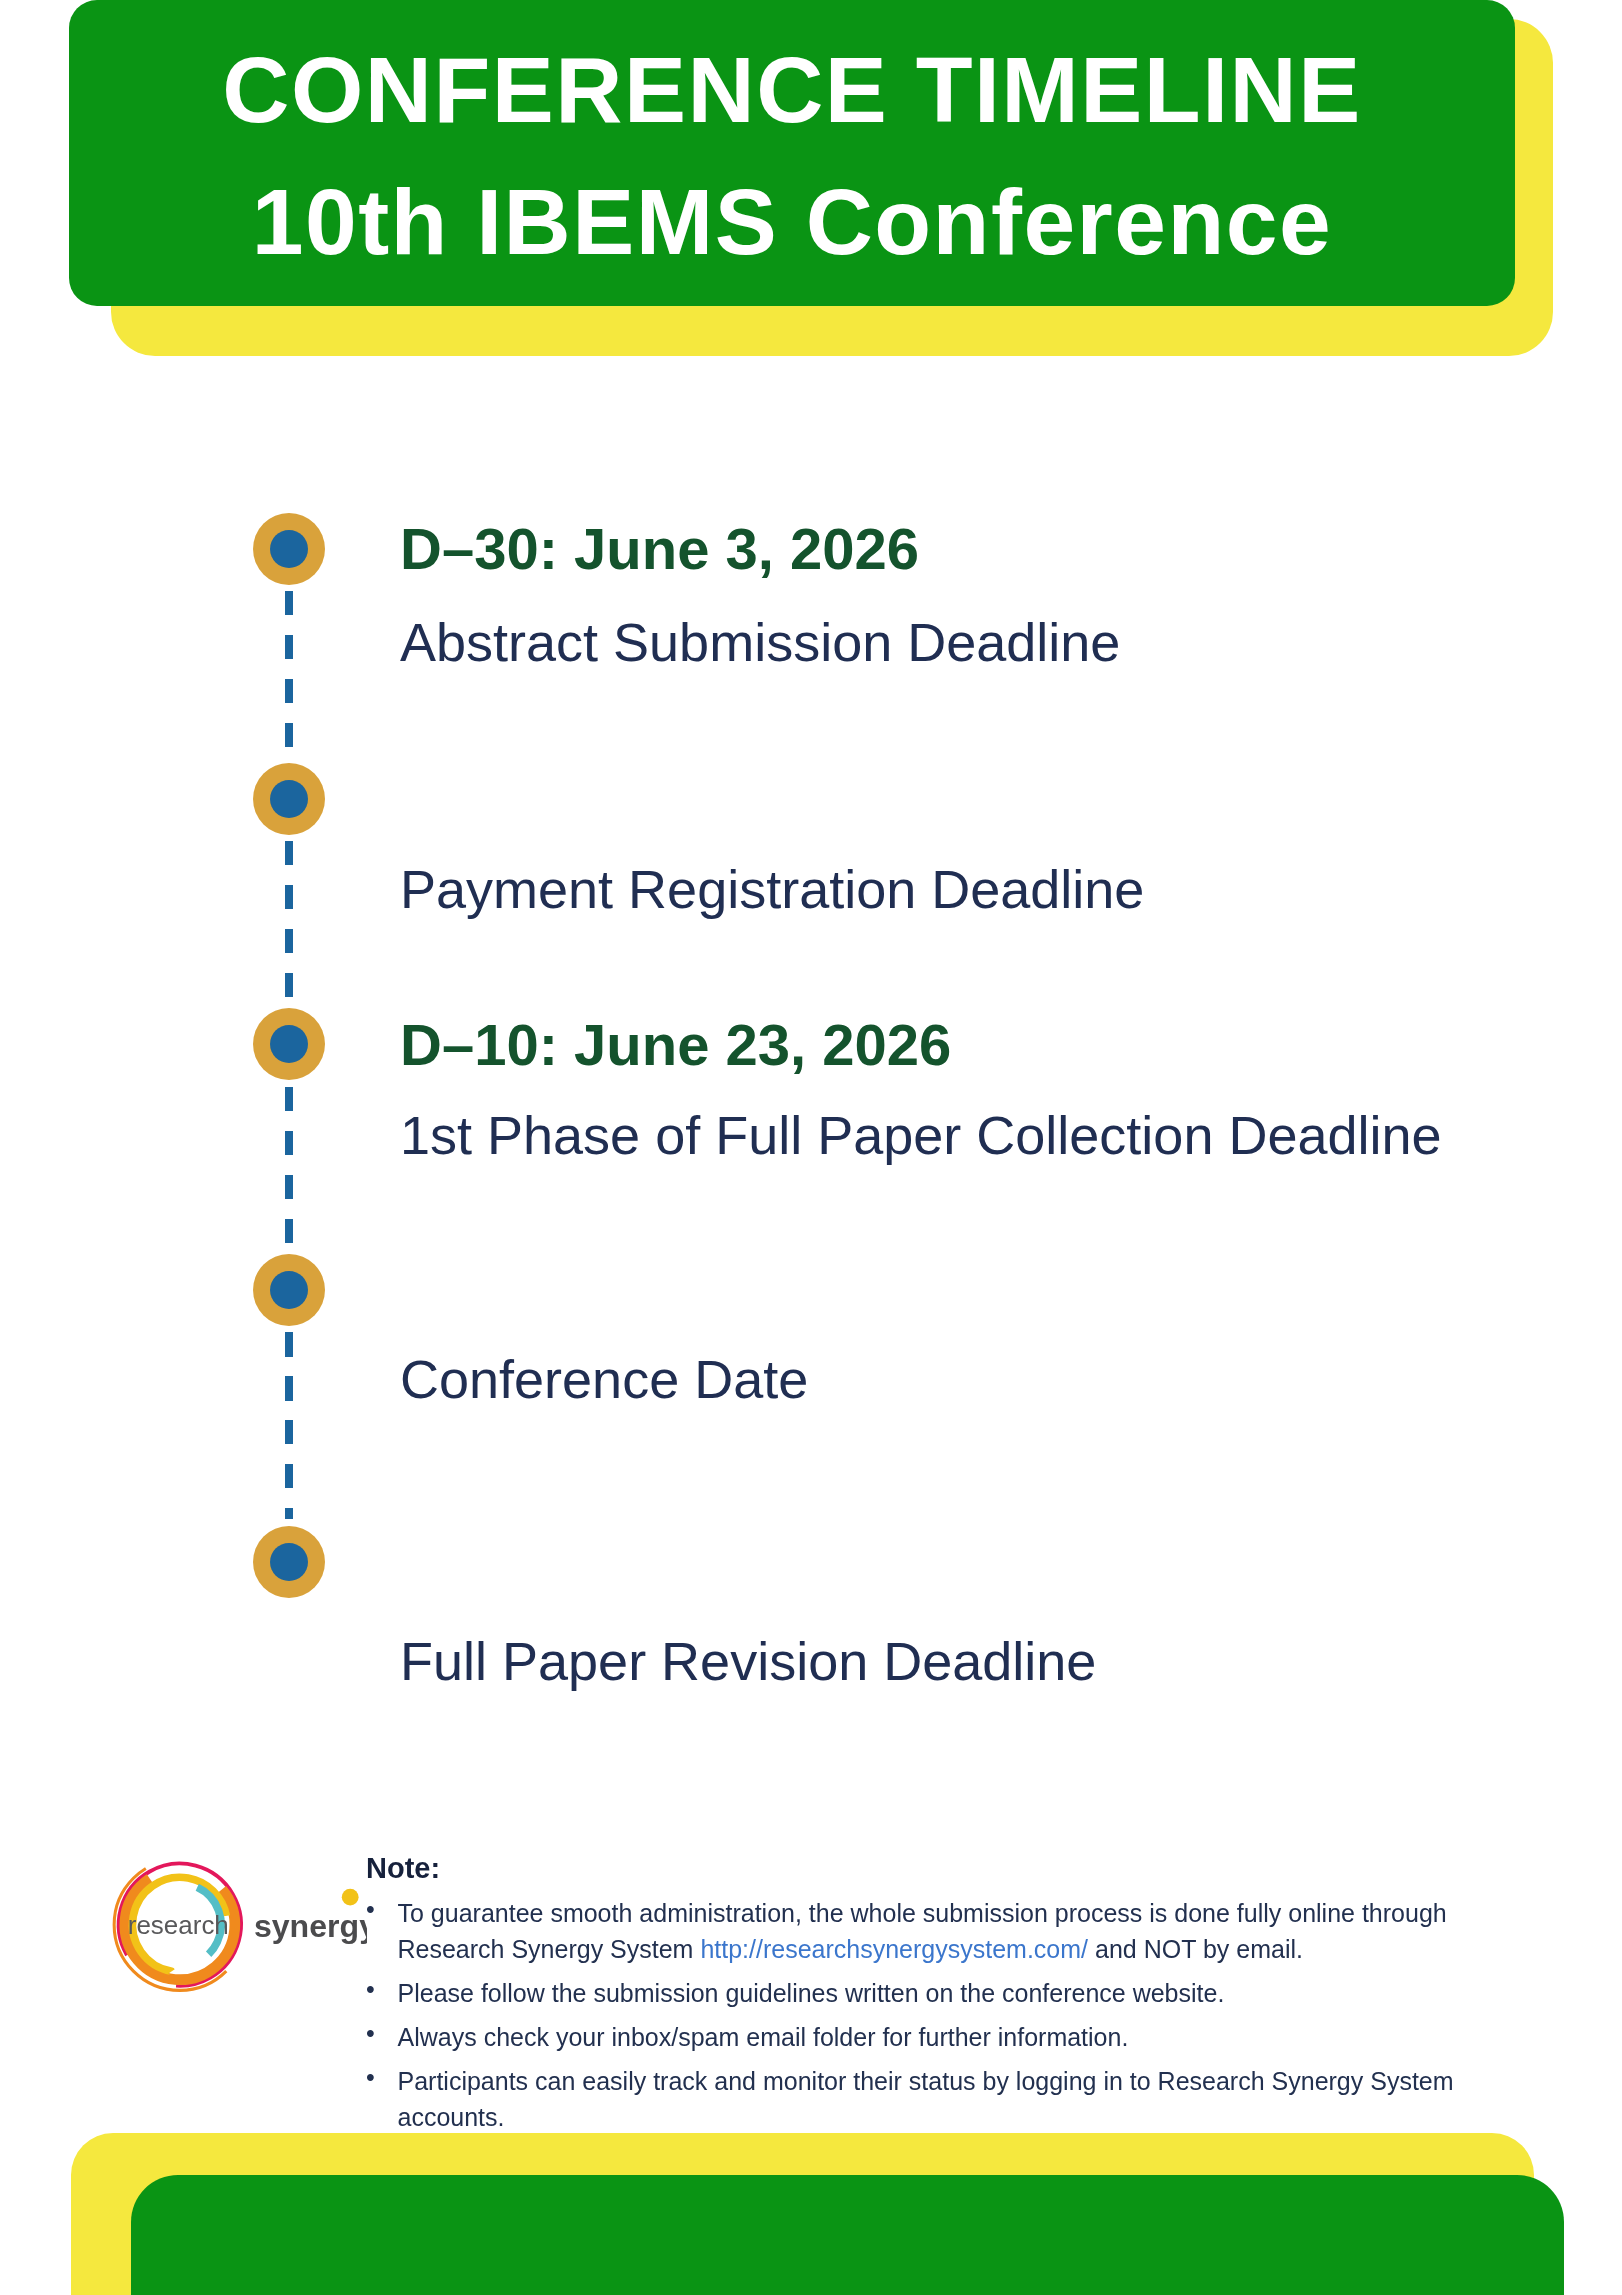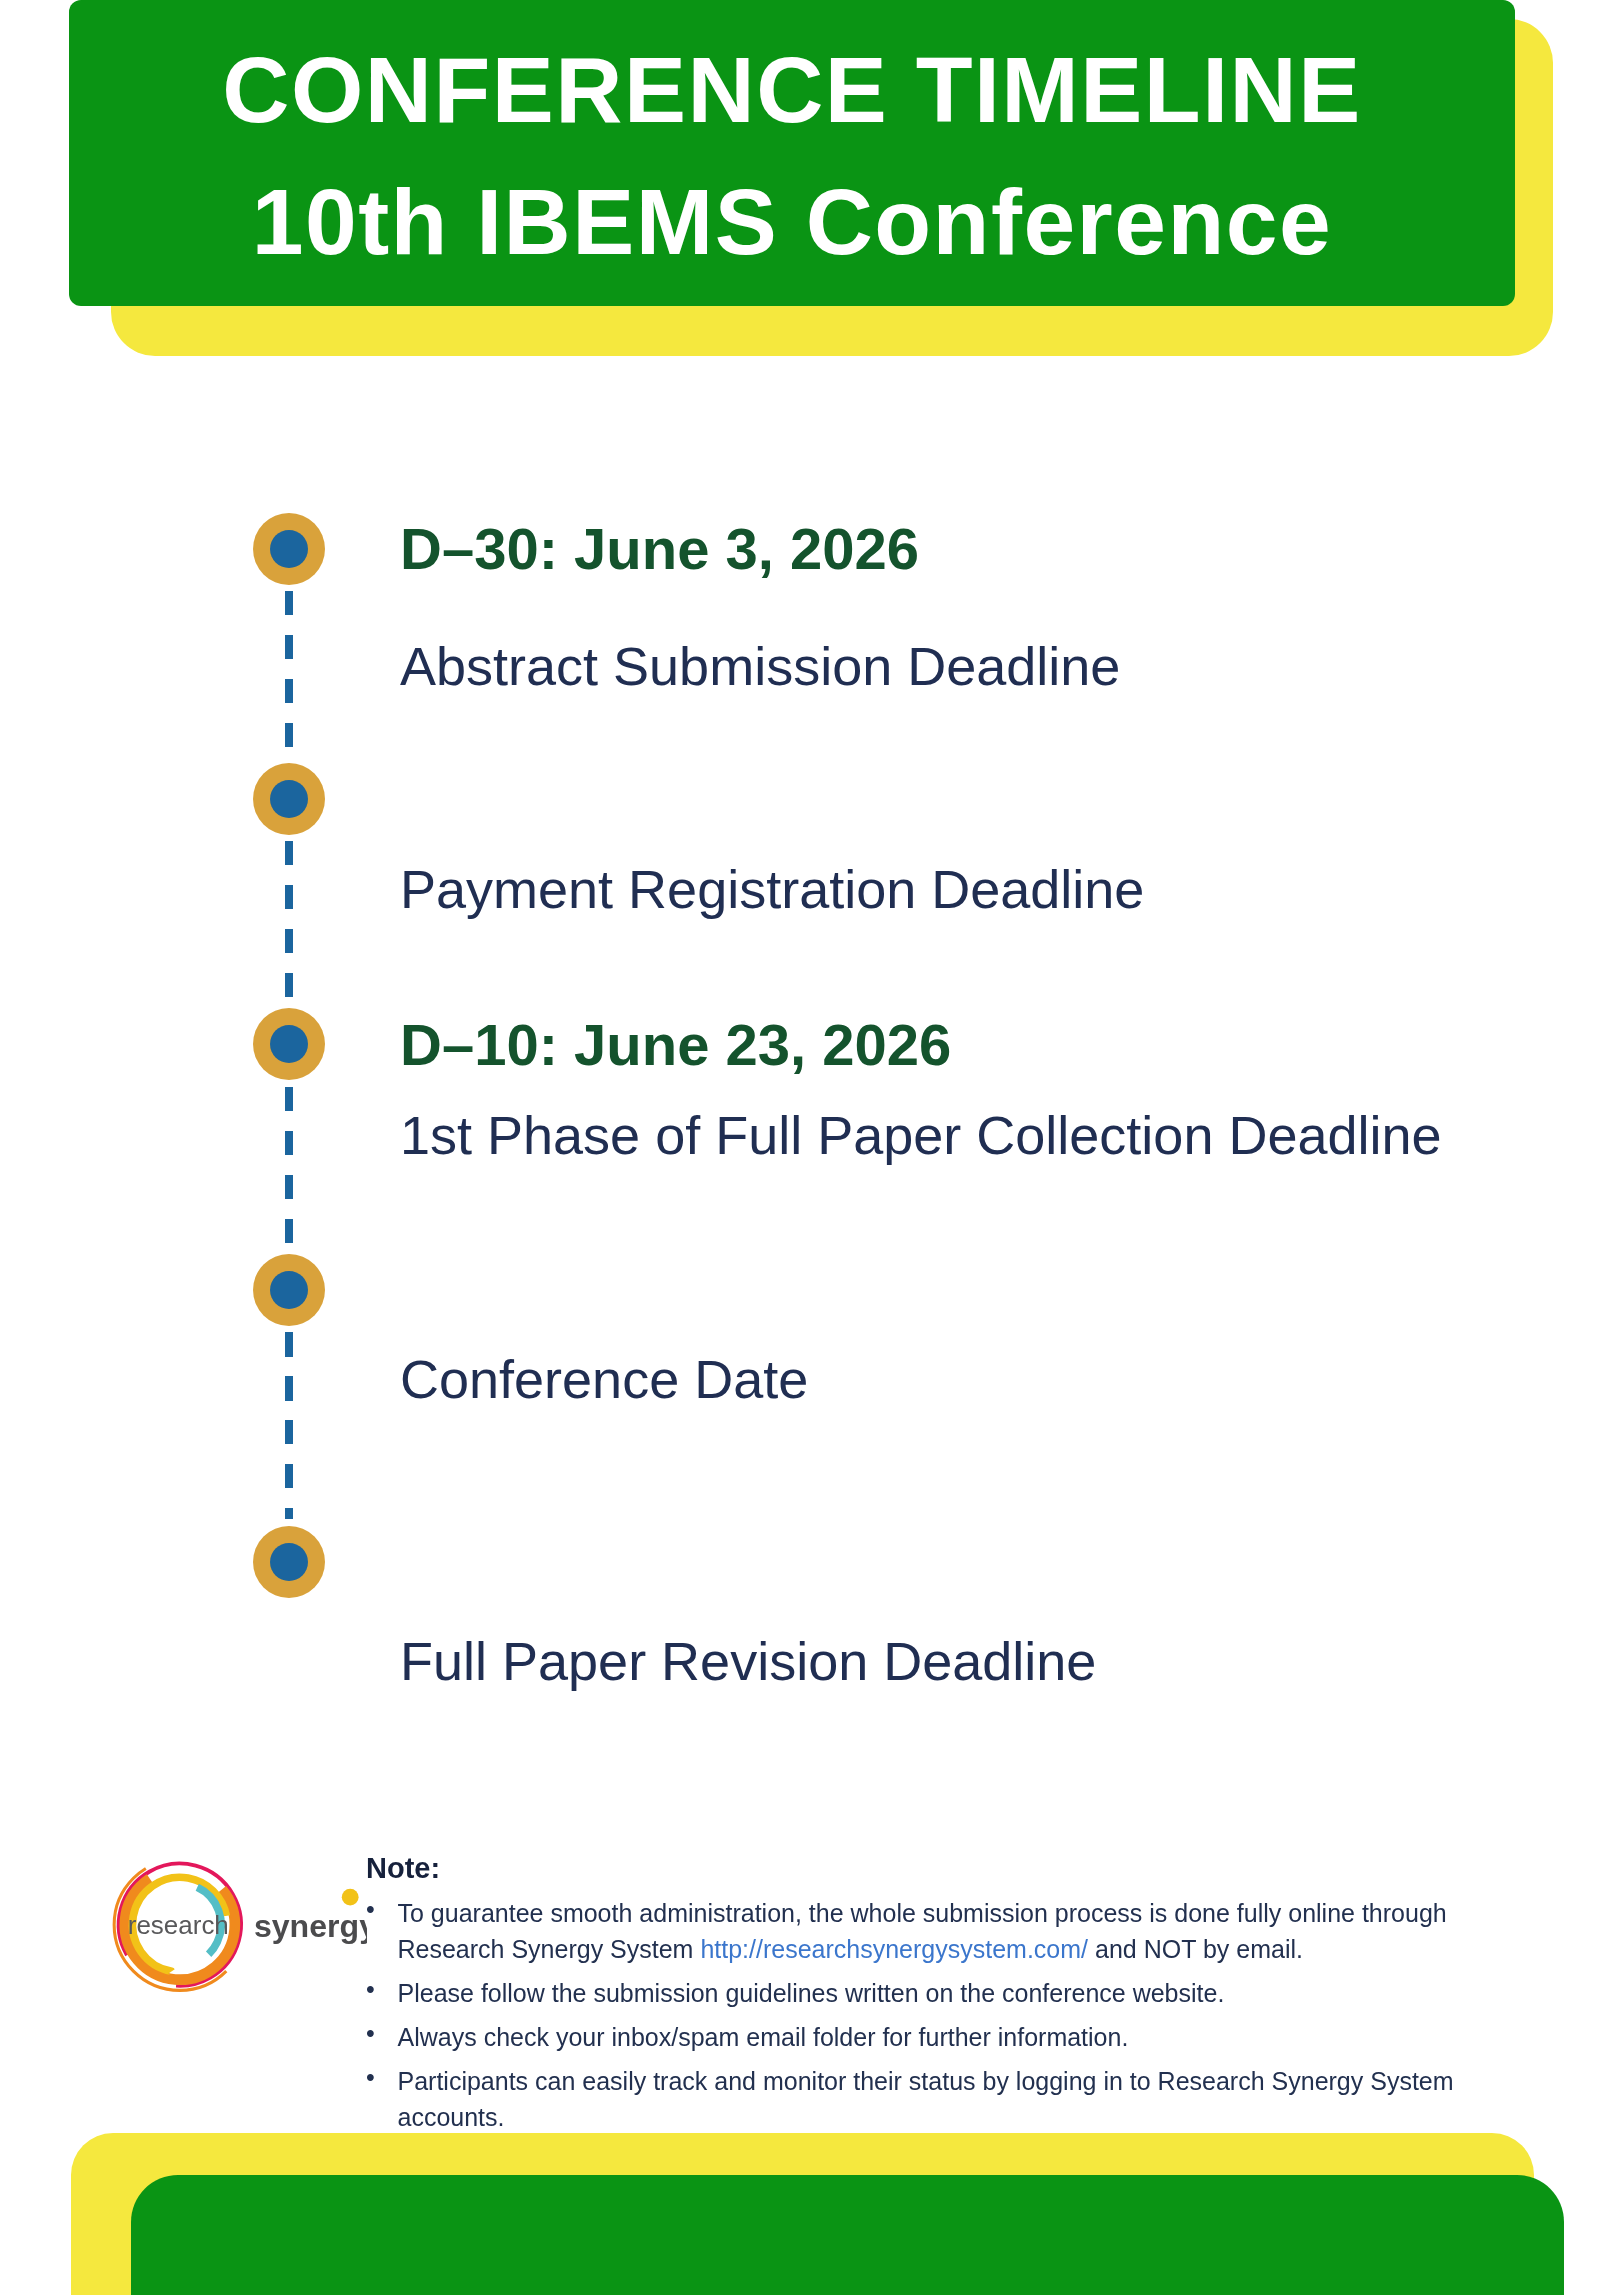--- a/index.html
+++ b/index.html
@@ -12,21 +12,21 @@
 
   
   .header-shadow {
     position: absolute; left: 111px; top: 19px;
     width: 1442px; height: 337px;
     background: #F5E83E; border-radius: 44px;
   }
   .header-box {
     position: absolute; left: 69px; top: 0px;
     width: 1446px; height: 306px;
-    background: #0A9414; border-radius: 12px;
+    background: #0A9414; border-radius: 28px;
     display: flex; flex-direction: column;
     justify-content: center; align-items: center;
     gap: 29px; padding-top: 6.1px; box-sizing: border-box;
   }
   .header-line {
     color: #ffffff; font-weight: bold; font-size: 93px;
     letter-spacing: 1.5px; line-height: 1.1; white-space: nowrap;
   }
 
   
@@ -53,21 +53,21 @@
     position: absolute; left: 400px; font-size: 58px; font-weight: bold;
     color: #14532d; line-height: 73px; white-space: nowrap;
   }
   .t1 { top: 512px; } .t2 { top: 762px; } .t3 { top: 1008px; }
   .t4 { top: 1253px; } .t5 { top: 1525px; }
 
   .tl-sub {
     position: absolute; left: 400px; font-size: 54px; font-weight: normal;
     color: #202E52; line-height: 67px; white-space: nowrap;
   }
-  .s1 { top: 609px; margin-top: 24px; } .s2 { top: 856px; } .s3 { top: 1102px; }
+  .s1 { top: 609px; } .s2 { top: 856px; } .s3 { top: 1102px; }
   .s4 { top: 1346px; } .s5 { top: 1628px; }
 
   
   .logo-wrap { position: absolute; left: 92px; top: 1848px; width: 275px; height: 161px; }
   .note-label {
     position: absolute; left: 366px; top: 1852px;
     font-size: 29px; font-weight: bold; color: #16213C;
   }
   .note-list {
     position: absolute; left: 366px; top: 1891px; width: 1117px;

